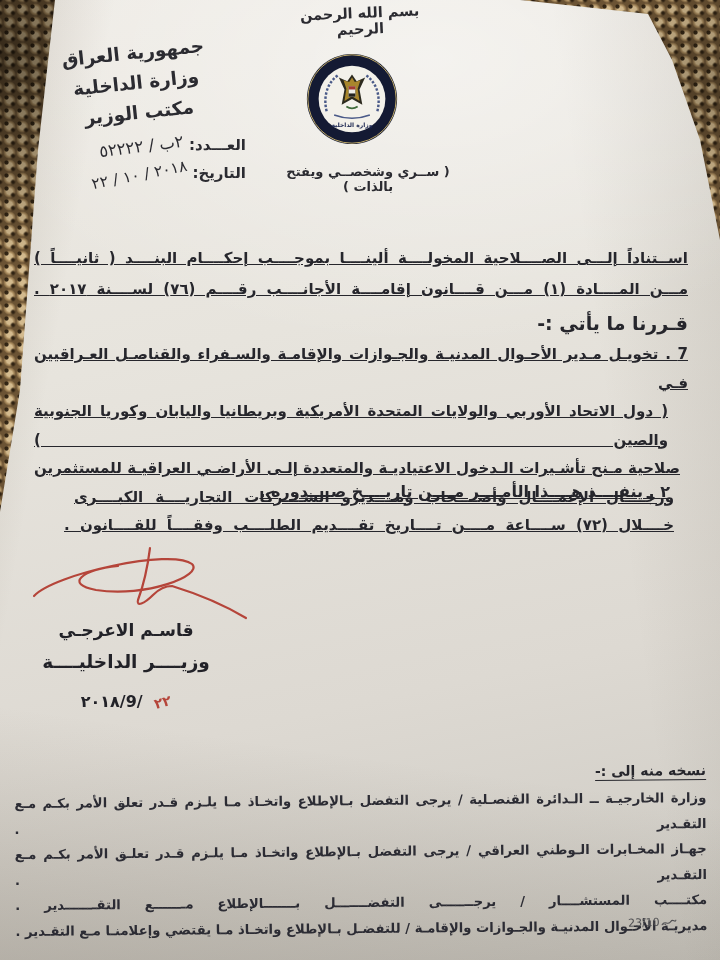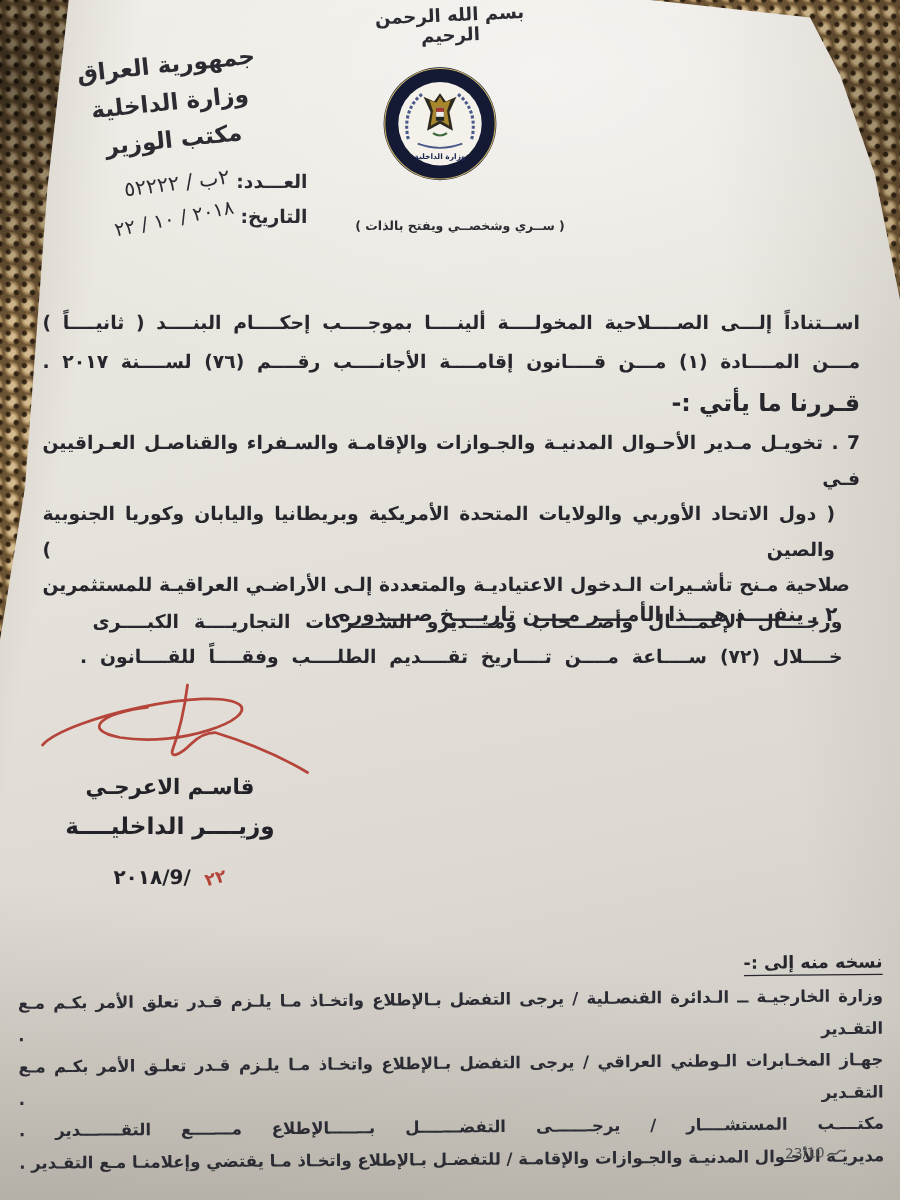--- a/index.html
+++ b/index.html
@@ -50,37 +50,37 @@
   .emblem{ top:52px; left:305px; width:94px; height:94px; }
 
   .ref-row{ left:34px; width:212px; text-align:right; font-size:15px; color:#2b2b31; }
   .ref-num{ top:136px; }
   .ref-date{ top:164px; }
   .hand{ display:inline-block; transform:rotate(-7deg); font-size:16.5px;
          letter-spacing:2px; margin-left:4px; vertical-align:-2px; }
   .hand-date{ transform:rotate(-11deg); letter-spacing:1px; font-size:15.5px;
               direction:ltr; unicode-bidi:isolate; }
 
-  .classification{ top:176px; left:268px; width:200px; text-align:center;
-                   font-size:10px; color:#2b2b31; }
+  .classification{ top:164px; left:268px; width:200px; text-align:center;
+                   font-size:13px; color:#2b2b31; }
 
   .order-title{ top:206px; left:230px; width:260px; text-align:center; }
   .order-title span{ display:inline-block; font-size:19px; font-weight:bold;
                      border-bottom:2px solid #2b2b31; padding:0 4px 3px; }
 
   .bodyline{ direction:rtl; text-align:justify; text-align-last:justify;
-             font-size:15px; font-weight:bold; color:#26262c; }
+             font-size:15px; font-weight:bold; color:#26262c;text-decoration:underline; }
   .preamble{ top:243px; left:34px; width:654px; line-height:31px; }
   .decision{ top:312px; left:388px; width:300px; text-align:right; font-size:19px; }
   .item1{ top:340px; left:34px; width:654px; line-height:28.5px; }
   .item2{ top:482px; left:60px; width:610px; text-align:center; text-align-last:right;
           font-size:16px; letter-spacing:0.5px; }
 
   .flourish{ top:544px; left:20px; width:236px; height:84px; }
-  .sig-block{ left:36px; width:200px; text-align:center; color:#222228; }
+  .sig-block{ left:26px; width:200px; text-align:center; color:#222228; }
   .sig-name{ top:620px; font-size:17px; }
   .sig-title{ top:651px; font-size:18.5px; }
   .sig-date{ top:692px; direction:ltr; font-size:16px; letter-spacing:1px; }
   .sig-day{ display:inline-block; color:#b5453a; transform:rotate(-14deg);
             font-size:14px; margin-left:6px; letter-spacing:0; }
 
   .copies{ top:762px; left:14px; width:692px; transform:rotate(-0.5deg);
            transform-origin:right top; }
   .copies-header{ direction:rtl; text-align:right; font-size:14px; font-weight:bold;
                   color:#26262c; margin-bottom:5px; }

